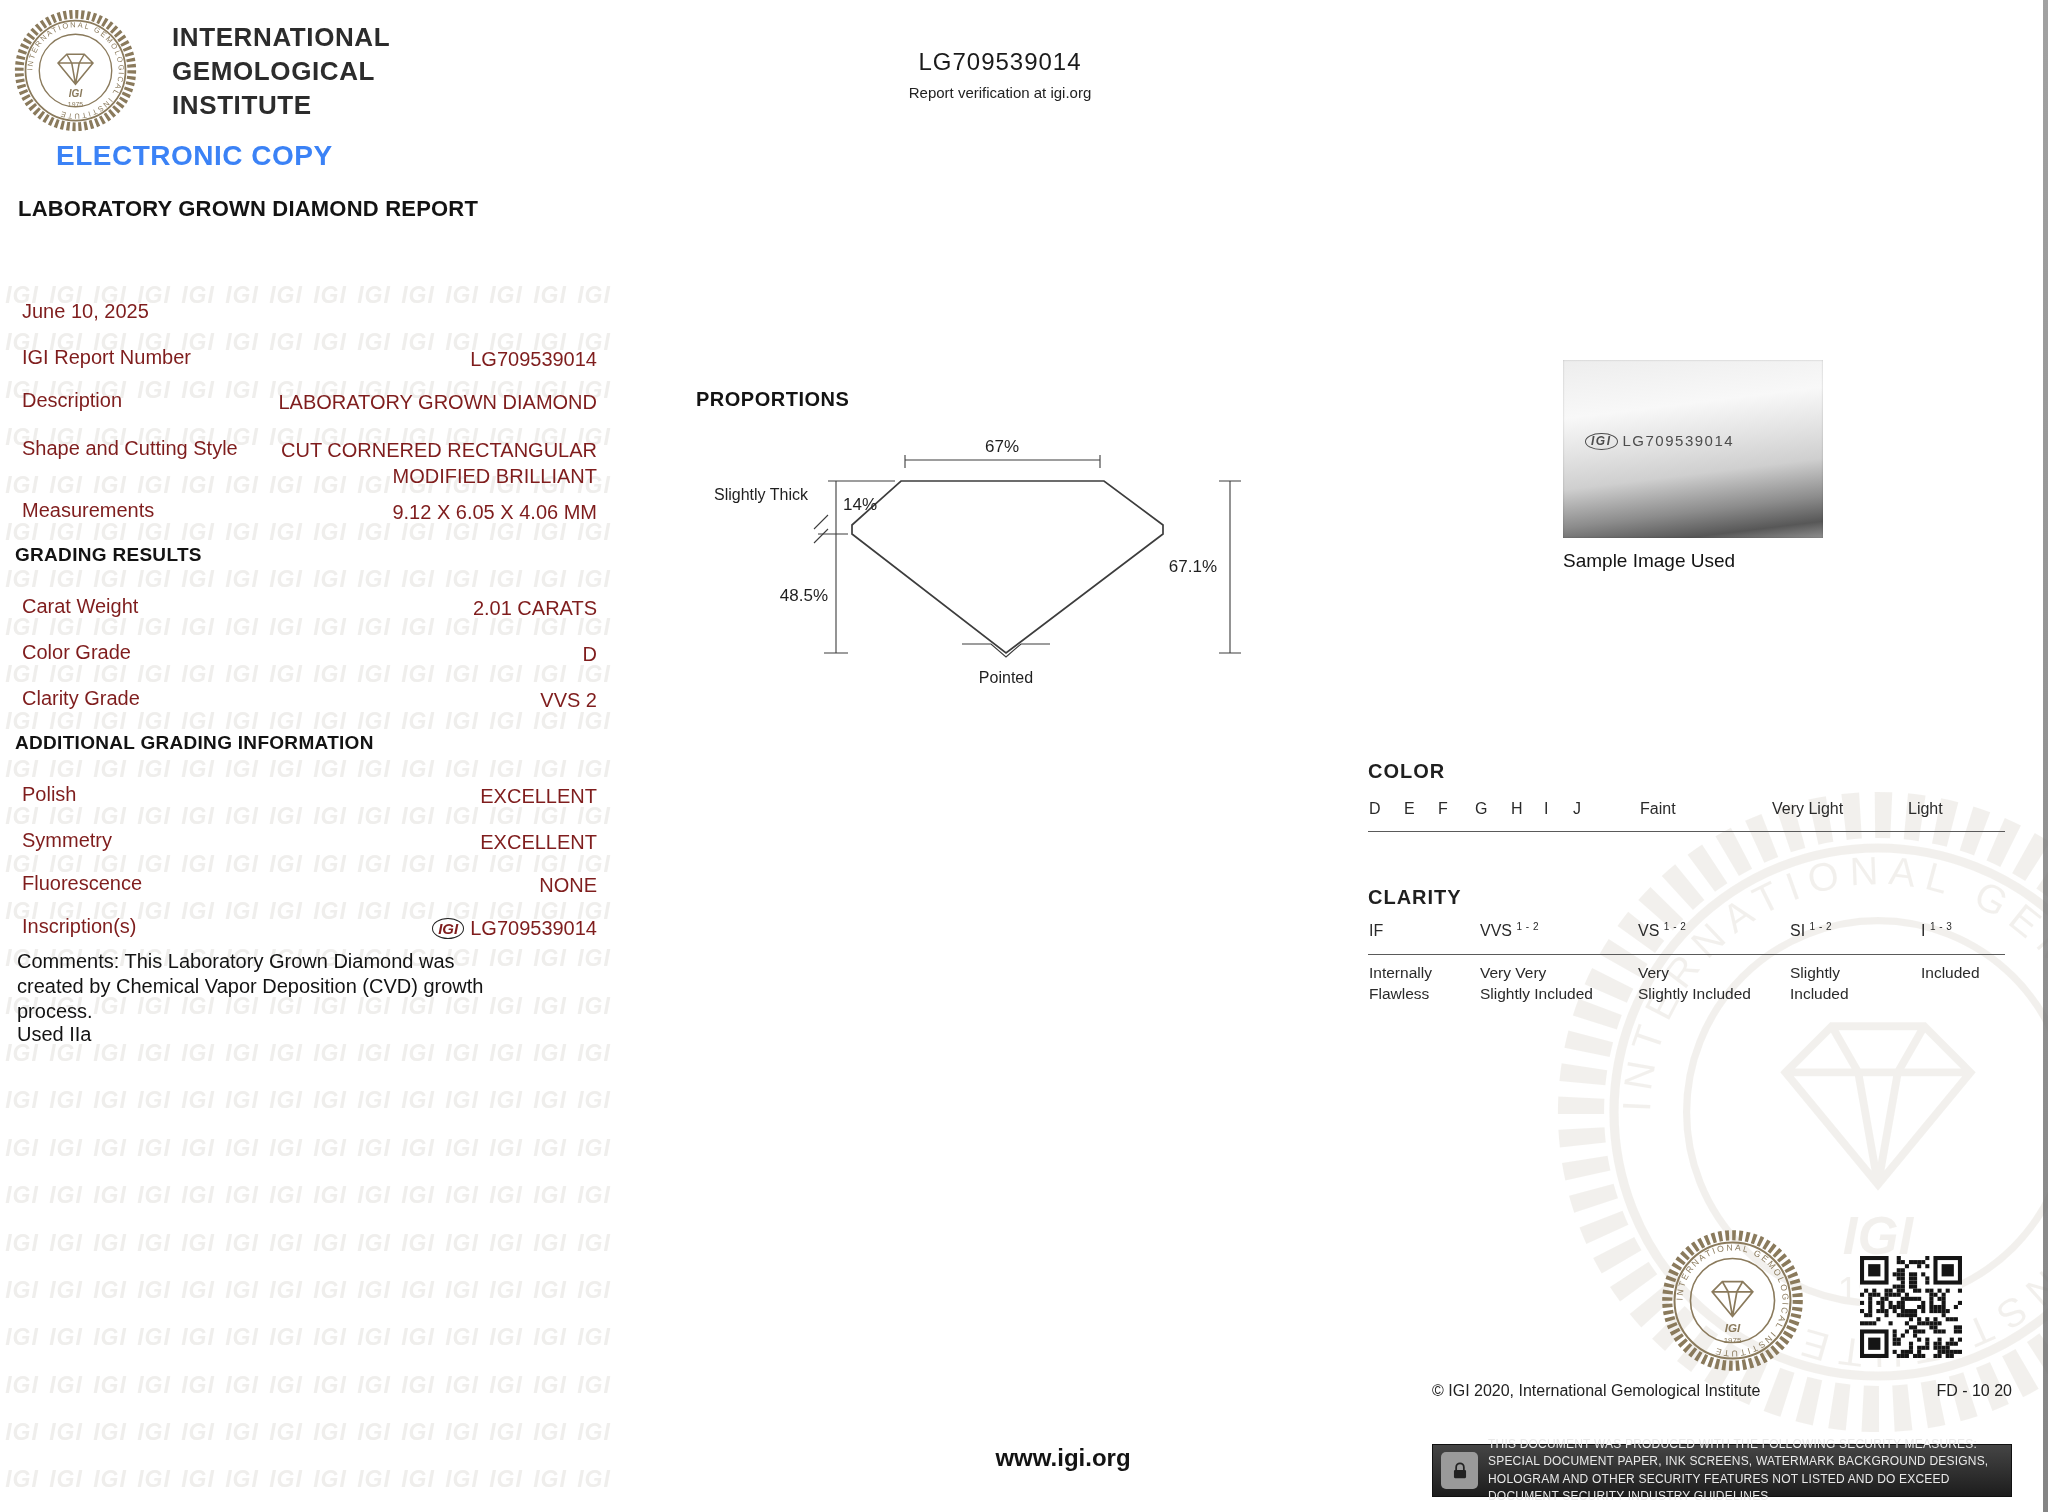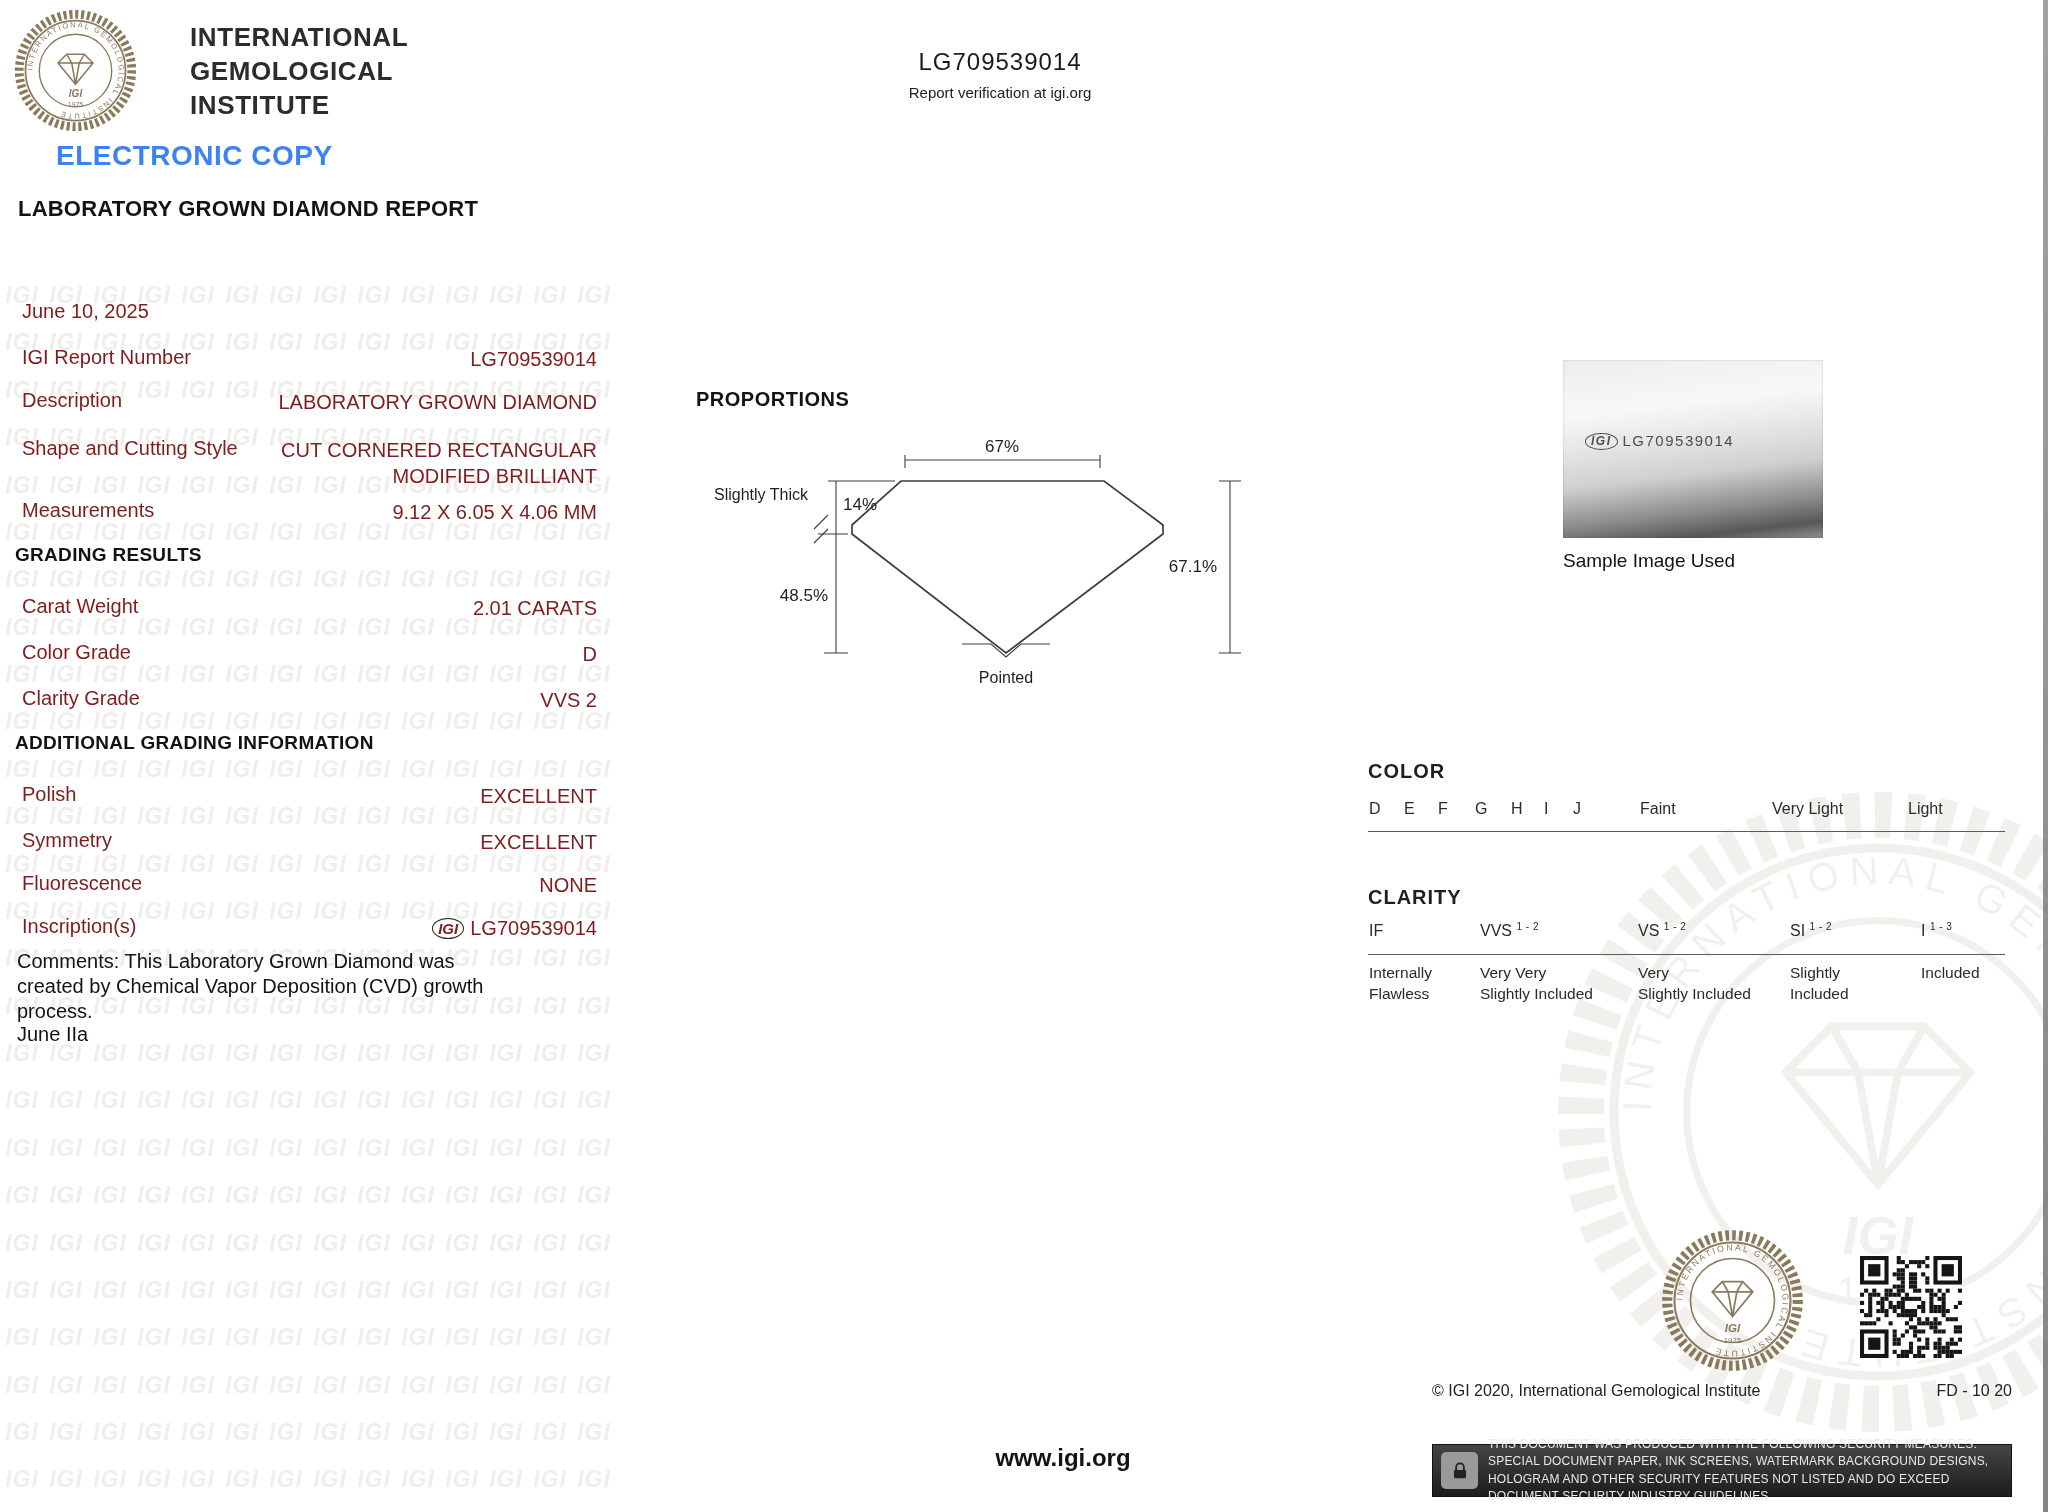--- a/index.html
+++ b/index.html
@@ -16,21 +16,21 @@
   }
   .wm-left span{
     width:44px;height:47px;line-height:47px;text-align:center;
     font-size:23px;font-weight:bold;font-style:italic;letter-spacing:1px;
     color:rgba(95,88,72,0.10);
   }
   .wm-right{position:absolute;left:1548px;top:782px;opacity:0.10;color:#8a7a5c;z-index:0;pointer-events:none}
 
   
   .seal-top{position:absolute;left:13px;top:8px;color:#8a7a5c;z-index:2}
-  .brand{position:absolute;left:190px;top:20px;font-size:26px;font-weight:bold;color:#2c2c2c;letter-spacing:0.6px;line-height:34px;z-index:2}
+  .brand{position:absolute;left:172px;top:20px;font-size:26px;font-weight:bold;color:#2c2c2c;letter-spacing:0.6px;line-height:34px;z-index:2}
   .ecopy{position:absolute;left:56px;top:140px;font-size:28px;font-weight:bold;letter-spacing:0.5px;z-index:2}
   .rpt-title{position:absolute;left:18px;top:196px;font-size:22px;font-weight:bold;letter-spacing:0.2px;z-index:2}
   .top-center{position:absolute;left:780px;top:48px;width:440px;text-align:center;z-index:2}
   .top-center .num{font-size:24px;letter-spacing:1px;color:#1a1a1a}
   .top-center .ver{font-size:15px;margin-top:8px;color:#222}
 
   
   .row{position:absolute;left:22px;width:575px;display:flex;justify-content:space-between;align-items:flex-start;font-size:20px;color:#7f1d1d;z-index:2}
   .row .val{text-align:right;max-width:350px;line-height:26px}
   .sec-head{position:absolute;left:15px;font-size:19px;font-weight:bold;letter-spacing:0.3px;z-index:2}
@@ -546,21 +546,21 @@
 </div>
 
 <div class="row" style="top:915px">
   <span class="lbl">Inscription(s)</span>
   <span class="val">
     <span class="igi-mark">IGI</span><span>LG709539014</span>
   </span>
 </div>
 
 <div class="comments">Comments: This Laboratory Grown Diamond was created by Chemical Vapor Deposition (CVD) growth process.</div>
-<div class="type-note">June IIa</div>
+<div class="type-note">Used IIa</div>
 
 <div class="prop-title">PROPORTIONS</div>
 
 <svg class="prop-svg" width="580" height="280" viewBox="0 0 580 280" xmlns="http://www.w3.org/2000/svg">
   <path d="M211,51 L414,51 L473,95 L473,104 L316,223 L162,104 L162,95 Z" fill="none" stroke="#3d3d3d" stroke-width="1.7"></path>
   <g fill="none" stroke="#3d3d3d" stroke-width="1.1">
     <path d="M215,30 L410,30 M215,25 L215,38 M410,25 L410,38"></path>
     <path d="M138,51 L205,51 M128,104 L158,104 M146,51 L146,104"></path>
     <path d="M146,104 L146,223 M134,223 L158,223"></path>
     <path d="M124,99 L138,85 M124,113 L138,99"></path>

